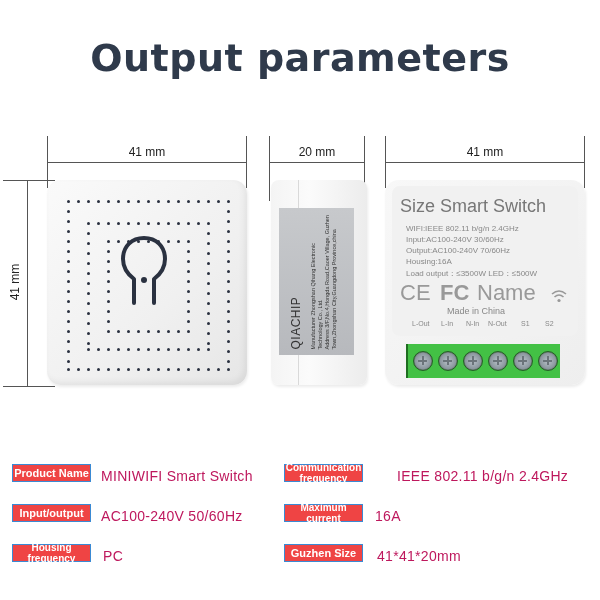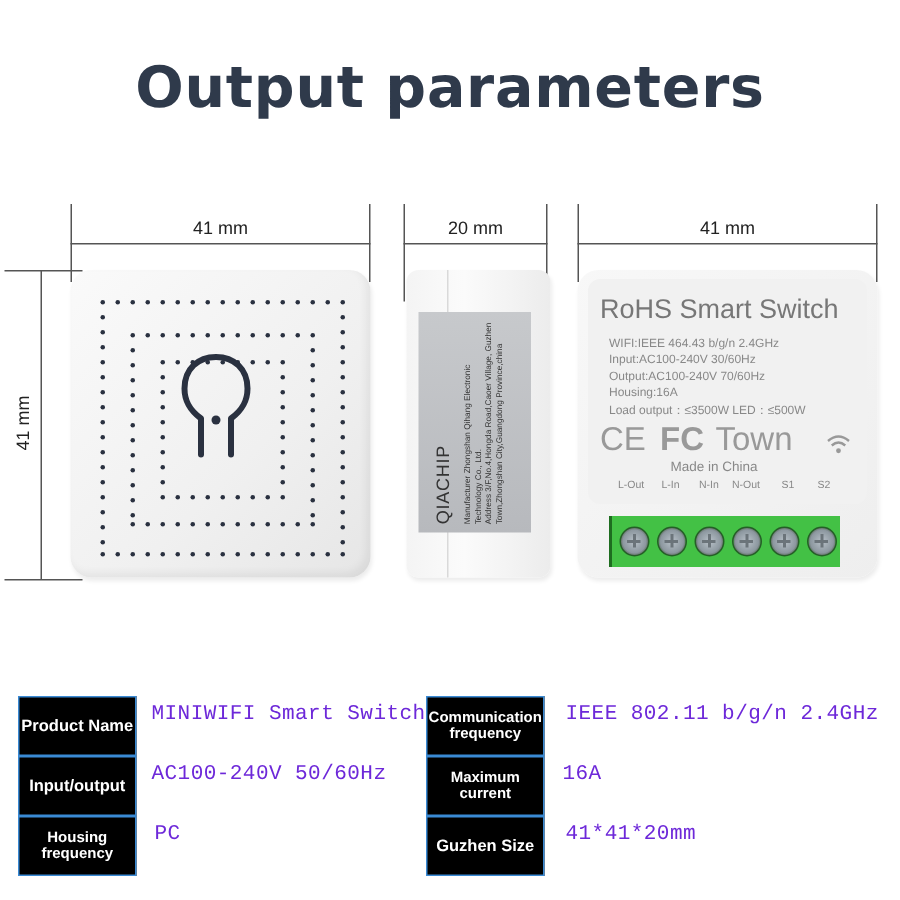--- a/index.html
+++ b/index.html
@@ -71,27 +71,27 @@
   .screw::after {
     content: ""; position: absolute; left: 4px; top: 8px; width: 9px; height: 2px; background: #6b747a;
     box-shadow: 0 0 0 0 #6b747a;
   }
   .screw::before {
     content: ""; position: absolute; left: 8px; top: 4px; width: 2px; height: 9px; background: #6b747a;
   }
 
   
   .param-key {
-    position: absolute; width: 79px; height: 40px; background: #000000;
+    position: absolute; width: 79px; height: 18px; background: #ef4444;
     color: #fff; font-weight: bold; text-align: center;
     display: flex; align-items: center; justify-content: center;
     font-size: 10px; line-height: 11px; border: 1px solid #3a8ad4;
   }
   .param-key.single { font-size: 11px; }
-  .param-val { position: absolute; font-size: 14px; color: #6d28d9; white-space: nowrap; font-family: Liberation Mono, monospace; letter-spacing: 0.3px; }
+  .param-val { position: absolute; font-size: 14px; color: #be185d; white-space: nowrap; font-family: Liberation Sans, sans-serif; letter-spacing: 0.3px; }
 </style>
 </head>
 <body>
 
 <div class="title">Output parameters</div>
 
 <div>
   <div class="dim-v" style="left:47px; top:136px; height:52px;"></div>
   <div class="dim-v" style="left:246px; top:136px; height:52px;"></div>
   <div class="dim-h" style="left:47px; top:162px; width:200px;"></div>
@@ -281,30 +281,30 @@
 
 <div>
   <div class="dim-v" style="left:385px; top:136px; height:52px;"></div>
   <div class="dim-v" style="left:584px; top:136px; height:52px;"></div>
   <div class="dim-h" style="left:385px; top:162px; width:200px;"></div>
   <div class="dim-label" style="left:385px; top:145px; width:200px;">41 mm</div>
 </div>
 
 <div class="back"></div>
 <div class="back-panel"></div>
-<div class="back-title">RoHS Smart Switch</div>
-<div class="spec-line" style="top:224px;">WIFI:IEEE 464.43 b/g/n 2.4GHz</div>
+<div class="back-title">Size Smart Switch</div>
+<div class="spec-line" style="top:224px;">WIFI:IEEE 802.11 b/g/n 2.4GHz</div>
 <div class="spec-line" style="top:235px;">Input:AC100-240V 30/60Hz</div>
 <div class="spec-line" style="top:246px;">Output:AC100-240V 70/60Hz</div>
 <div class="spec-line" style="top:257px;">Housing:16A</div>
 <div class="spec-line" style="top:268px;">Load output：≤3500W  LED：≤500W</div>
 
 <div class="cert" style="left:400px;">CE</div>
 <div class="cert" style="left:440px; font-weight:bold;">FC</div>
-<div class="cert" style="left:477px;">Town</div>
+<div class="cert" style="left:477px;">Name</div>
 <svg style="position:absolute; left:551px; top:289px;" width="16" height="14" viewBox="0 0 16 14">
   <path d="M1 5 Q8 -1 15 5" fill="none" stroke="#999" stroke-width="1.6"></path>
   <path d="M3.5 8 Q8 4 12.5 8" fill="none" stroke="#999" stroke-width="1.6"></path>
   <circle cx="8" cy="11.5" r="1.6" fill="#999"></circle>
 </svg>
 <div class="made">Made in China</div>
 
 <div class="term-label" style="left:412px;">L-Out</div>
 <div class="term-label" style="left:441px;">L-In</div>
 <div class="term-label" style="left:466px;">N-In</div>
@@ -318,21 +318,21 @@
 <div class="screw" style="left:463px;"></div>
 <div class="screw" style="left:488px;"></div>
 <div class="screw" style="left:513px;"></div>
 <div class="screw" style="left:538px;"></div>
 
 <div>
   <div class="param-key single" style="left:12px; top:464px;">Product Name</div>
   <div class="param-val" style="left:101px; top:468px;">MINIWIFI Smart Switch</div>
 
   <div class="param-key" style="left:284px; top:464px;">Communication frequency</div>
-  <div class="param-val" style="left:377px; top:468px;">IEEE 802.11 b/g/n 2.4GHz</div>
+  <div class="param-val" style="left:397px; top:468px;">IEEE 802.11 b/g/n 2.4GHz</div>
 
   <div class="param-key single" style="left:12px; top:504px;">Input/output</div>
   <div class="param-val" style="left:101px; top:508px;">AC100-240V 50/60Hz</div>
 
   <div class="param-key" style="left:284px; top:504px;">Maximum current</div>
   <div class="param-val" style="left:375px; top:508px;">16A</div>
 
   <div class="param-key" style="left:12px; top:544px;">Housing frequency</div>
   <div class="param-val" style="left:103px; top:548px;">PC</div>
 

